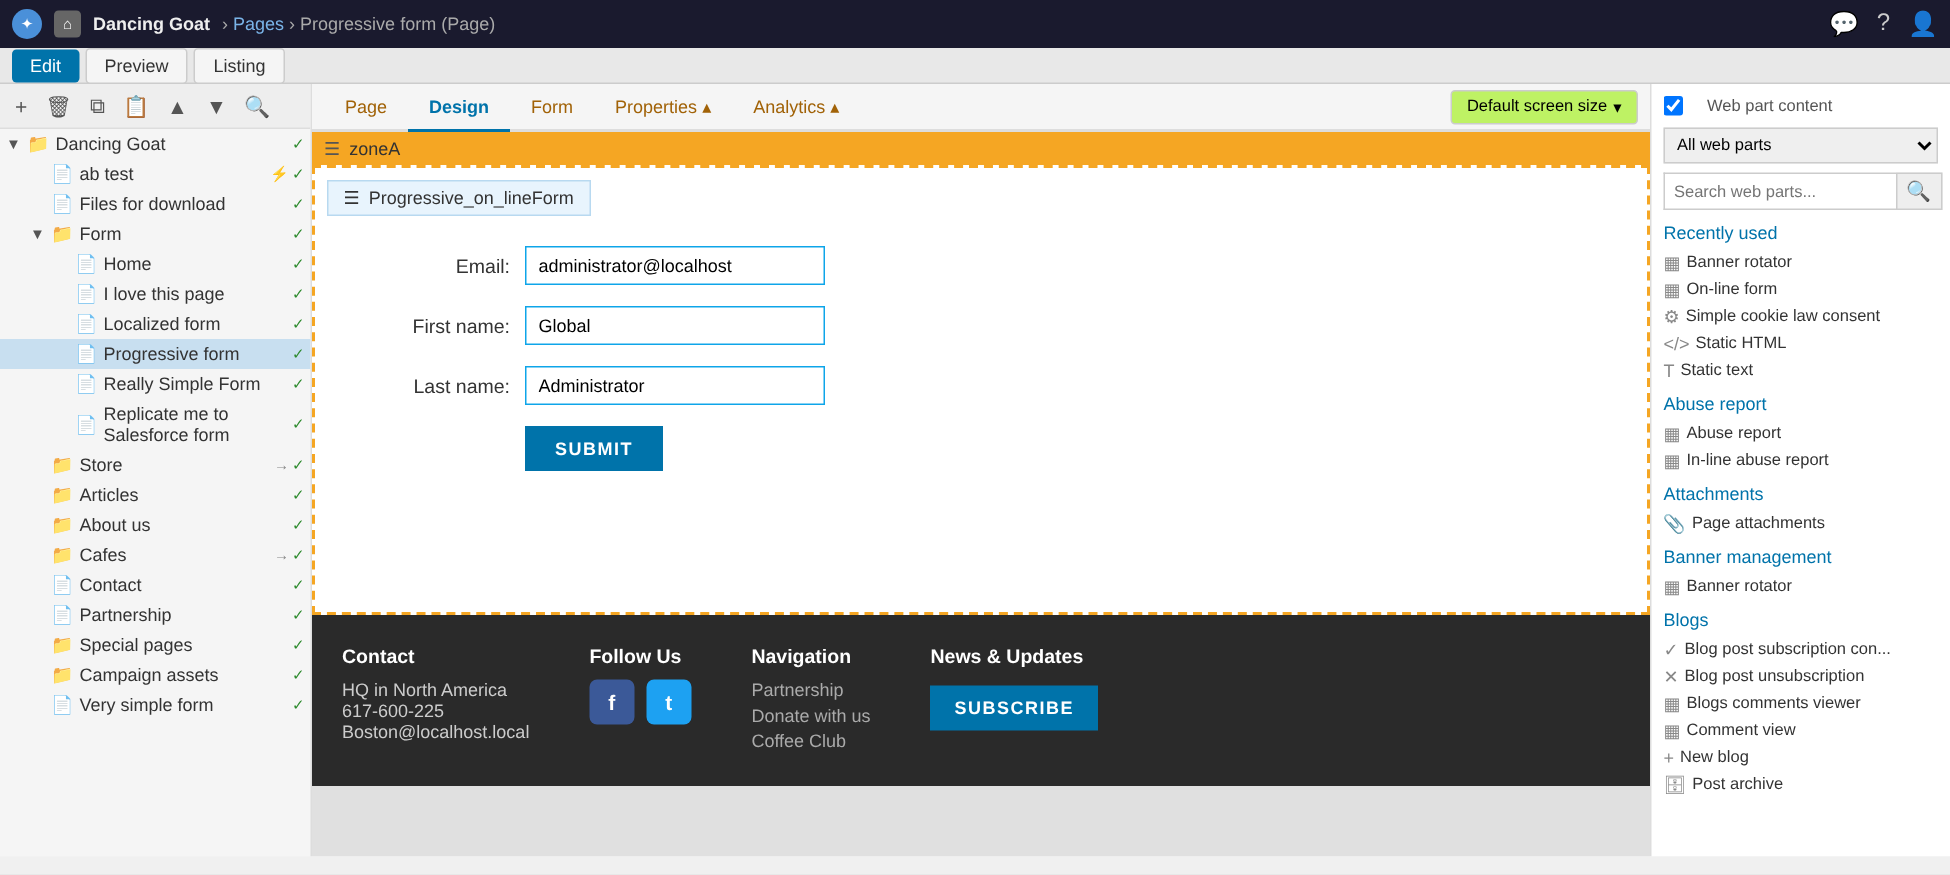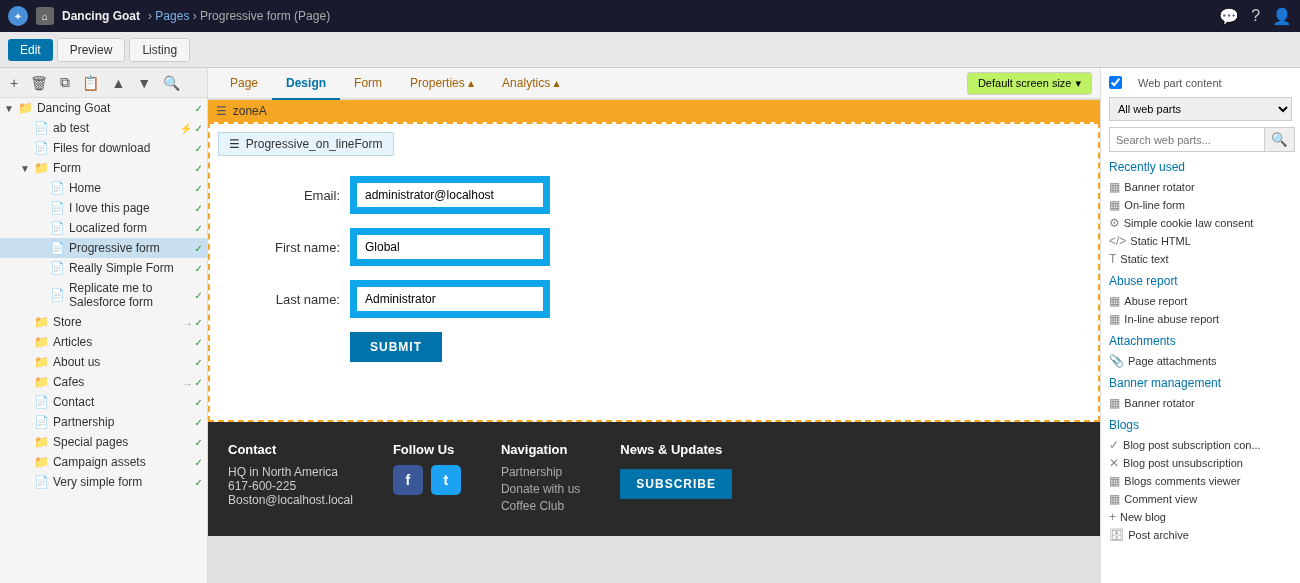--- a/index.html
+++ b/index.html
@@ -38,21 +38,21 @@
       color: #aaa;
       font-size: 12px;
     }
     .top-bar-breadcrumb a { color: #7ab4e8; text-decoration: none; }
     .top-bar-spacer { flex: 1; }
     .top-bar-icons { display: flex; gap: 12px; align-items: center; }
     .top-bar-icon { color: #ccc; font-size: 16px; cursor: pointer; }
 
     
     .edit-toolbar {
-      height: 36px;
+      height: 24px;
       background: #e8e8e8;
       display: flex;
       align-items: center;
       padding: 0 8px;
       gap: 4px;
       border-bottom: 1px solid #ccc;
     }
     .edit-btn {
       padding: 4px 12px;
       border: none;
@@ -214,21 +214,21 @@
     .form-label {
       width: 90px;
       text-align: right;
       margin-right: 10px;
       font-size: 13px;
       color: #333;
     }
     .form-input {
       width: 200px;
       padding: 5px 8px;
-      border: 7px solid #0ea5e9;
+      border: 1px solid #0ea5e9;
       font-size: 12px;
       background: white;
     }
     .submit-btn {
       background: #0073aa;
       color: white;
       border: none;
       padding: 8px 20px;
       font-size: 12px;
       font-weight: bold;

